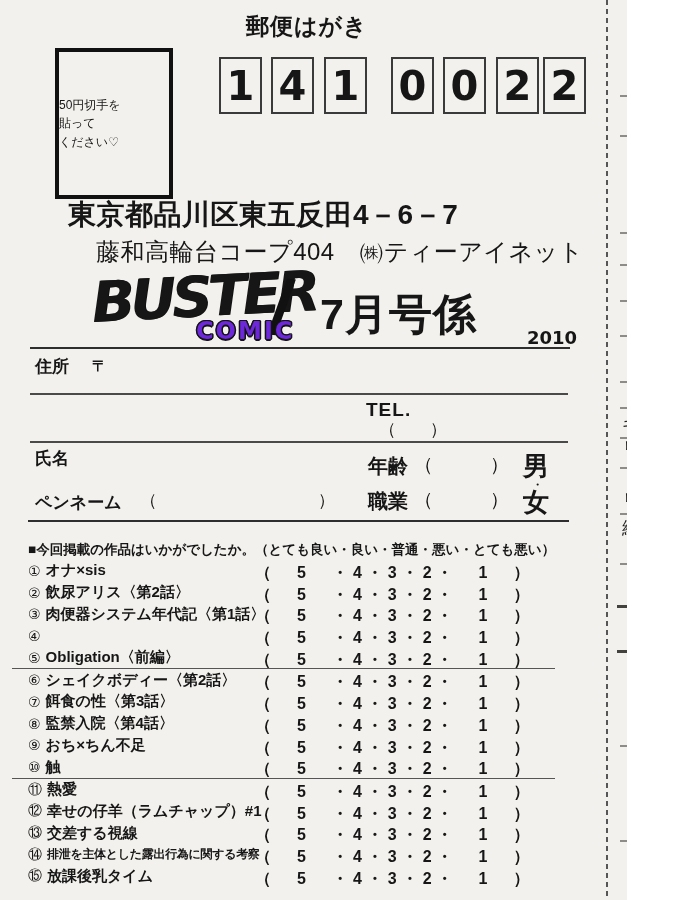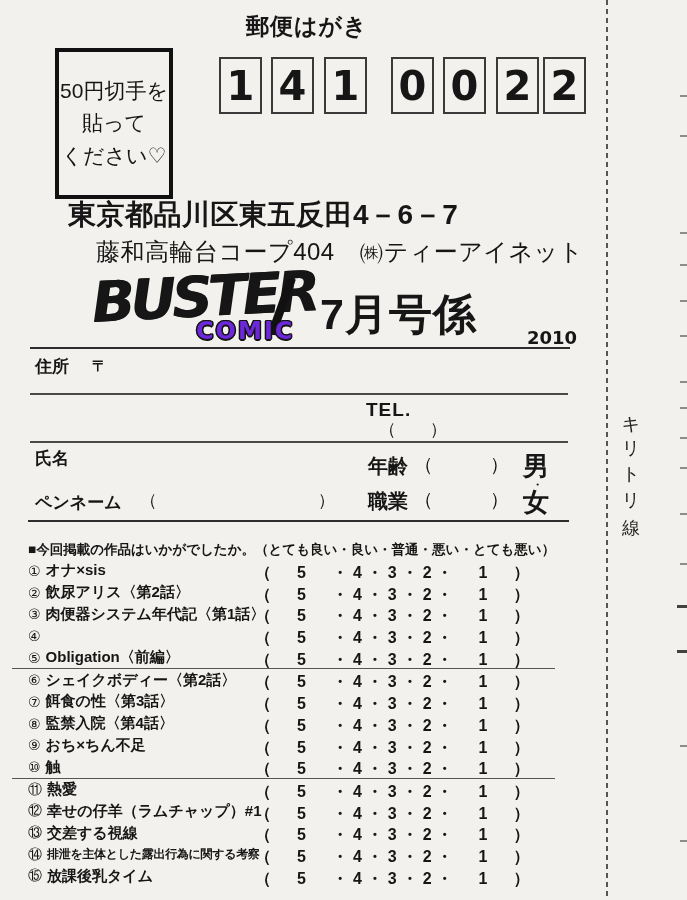--- a/index.html
+++ b/index.html
@@ -1,17 +1,17 @@
 <!DOCTYPE html>
 <html><head>
 <meta charset="utf-8">
 <style>
   html,body{margin:0;padding:0;}
   .page{
-    position:relative;width:687px;height:900px;overflow:hidden;
+    position:relative;width:627px;height:900px;overflow:hidden;
     background:#f3f1ed;color:#161616;
     font-family:"Liberation Sans","DejaVu Sans",sans-serif;
   }
   .abs{position:absolute;white-space:nowrap;}
 
   
   .hagaki-title{left:246px;top:11px;font-size:23px;font-weight:700;letter-spacing:1px;}
 
   
   .postal-row{left:219px;top:57px;display:flex;}
@@ -23,22 +23,22 @@
   }
   .postal-box:nth-child(2){margin-right:10px;}
   .postal-box:nth-child(3){margin-right:24px;}
   .postal-box:nth-child(5){margin-right:10px;}
   .postal-box:nth-child(6){margin-right:4px;}
   .postal-box:nth-child(7){margin-right:0;}
 
   
   .stamp-box{
     left:55px;top:48px;width:110px;height:143px;border:4px solid #111;
-    display:flex;flex-direction:column;align-items:center;justify-content:center;
-    text-align:center;font-size:21px;line-height:1.55;font-weight:500;
+    display:flex;flex-direction:column;align-items:flex-start;justify-content:center;
+    text-align:center;font-size:12px;line-height:1.55;font-weight:500;
   }
 
   
   .addr1{left:68px;top:196px;font-size:28px;font-weight:900;letter-spacing:.5px;}
   .addr2{left:96px;top:236px;font-size:24px;font-weight:400;letter-spacing:.5px;}
 
   
   .logo-main{
     left:90px;top:270px;font-size:56px;font-weight:900;font-style:italic;
     letter-spacing:-4px;transform:rotate(-3deg);transform-origin:left top;

